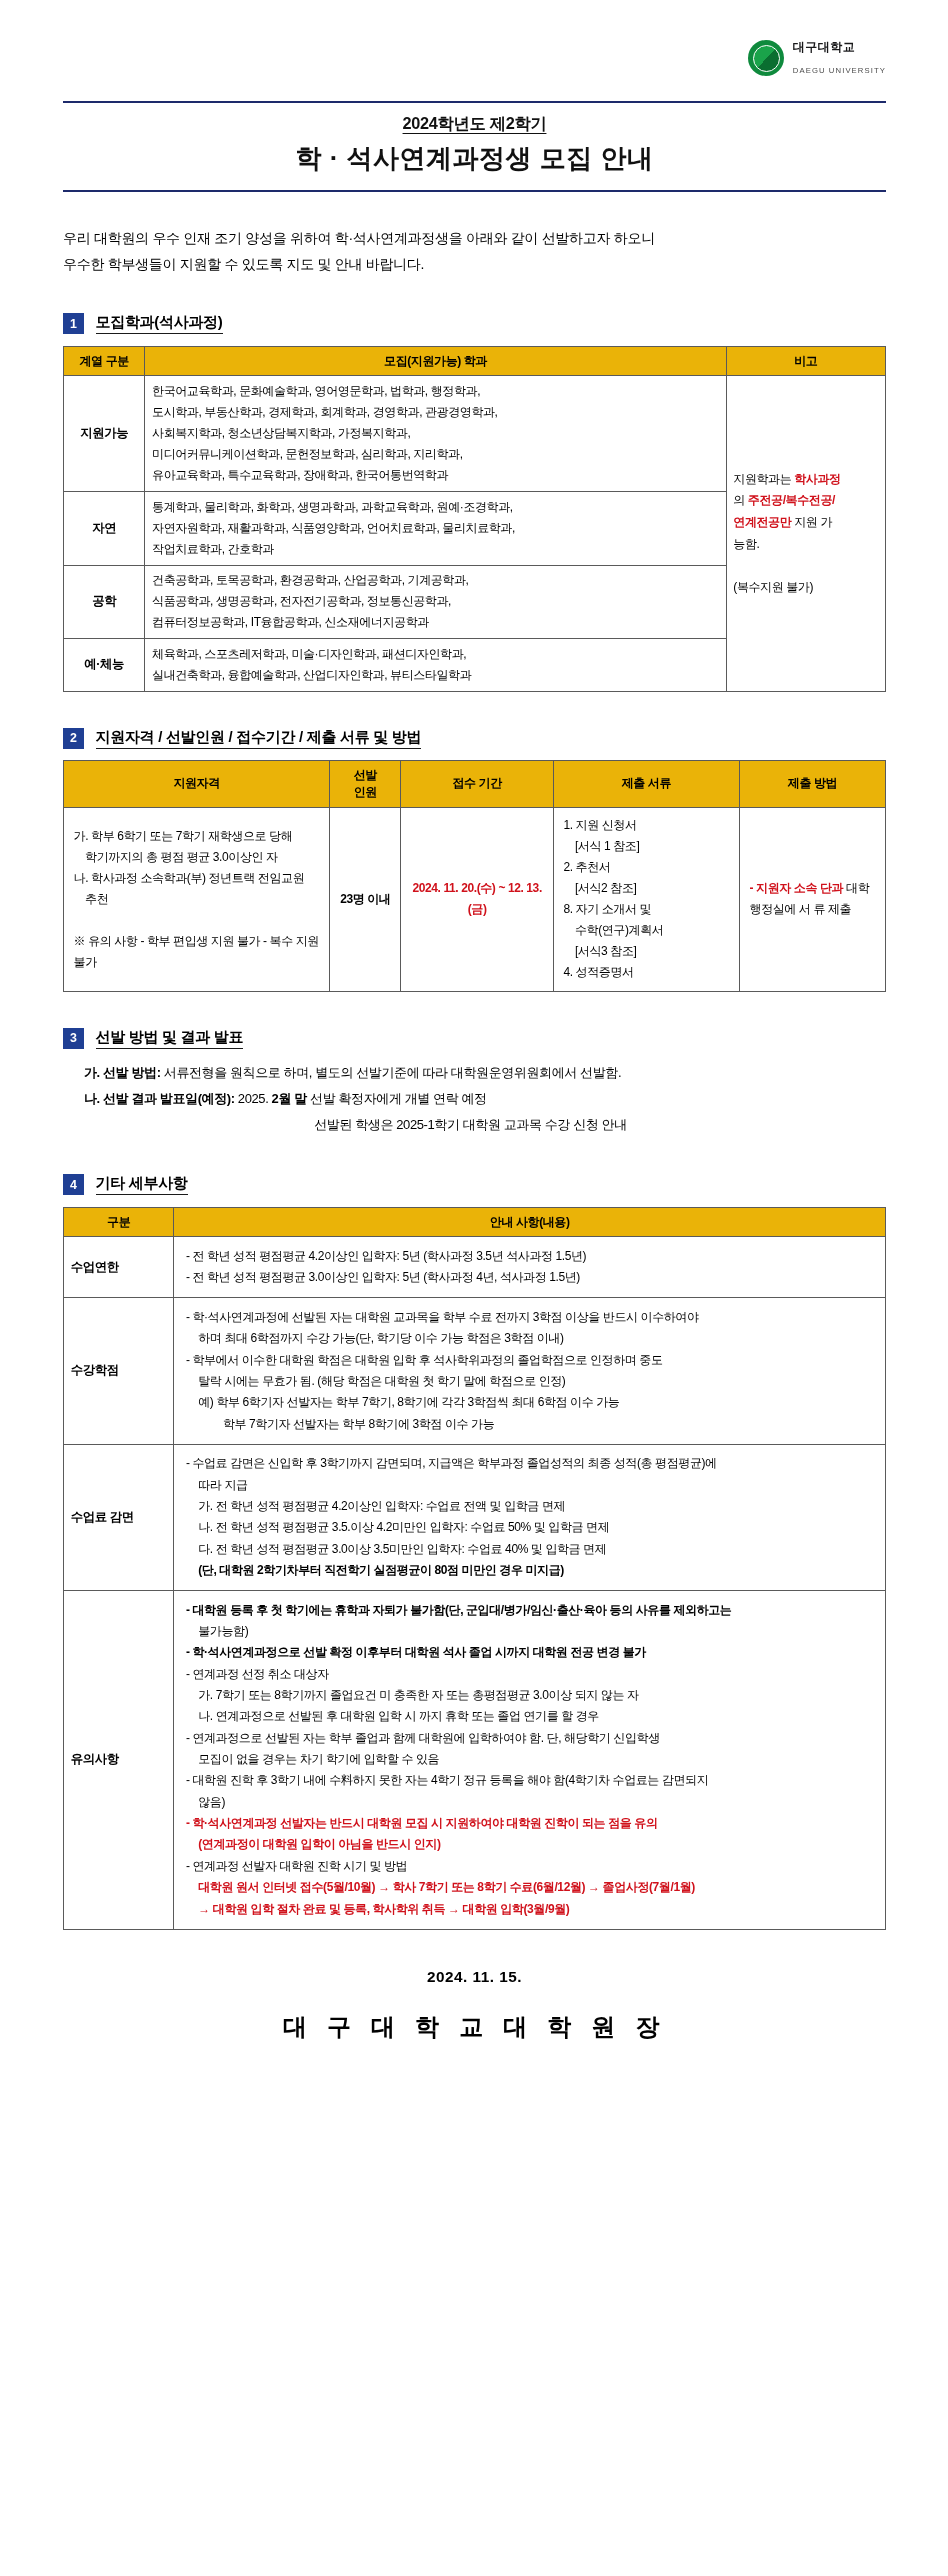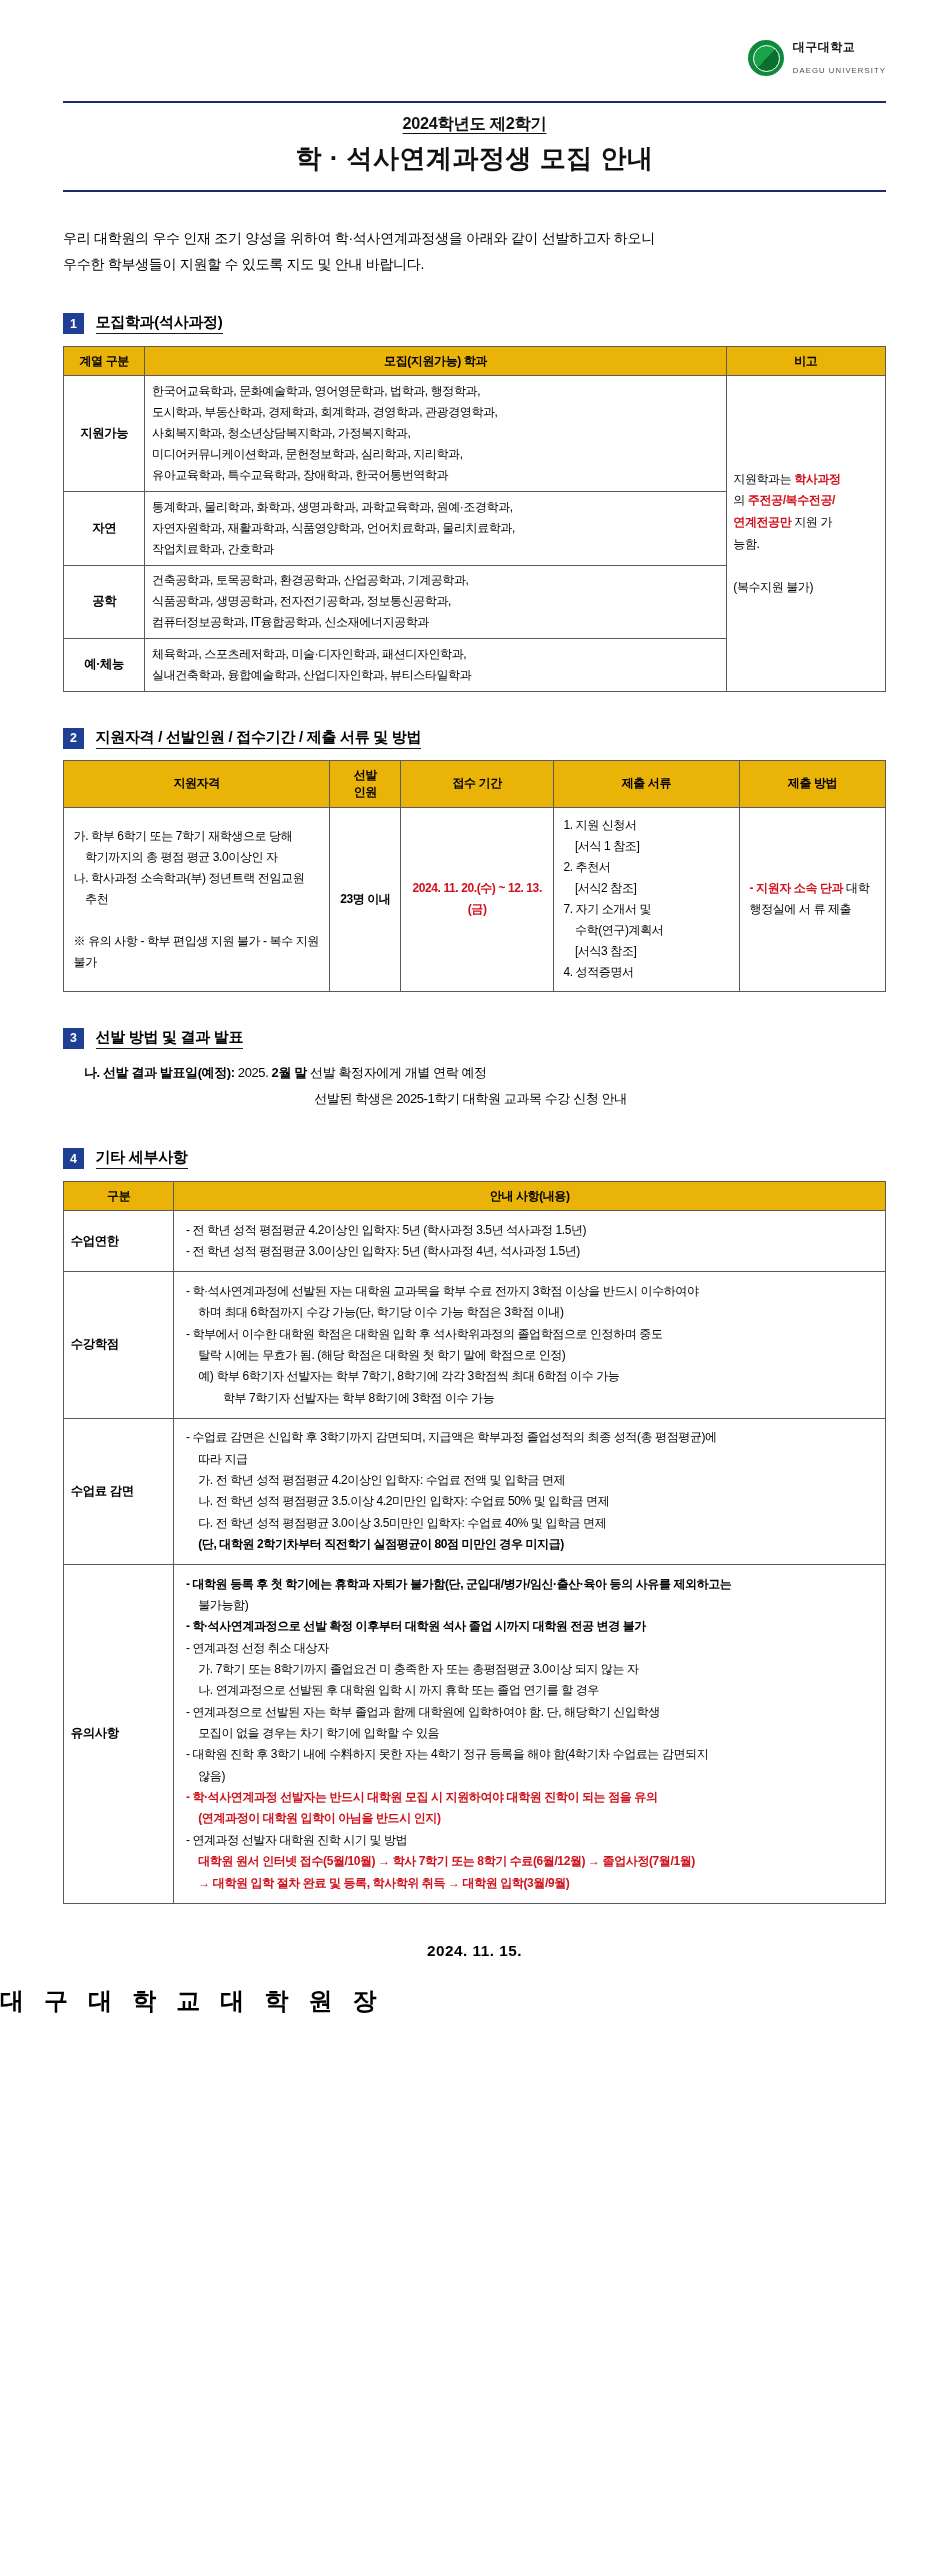--- a/index.html
+++ b/index.html
@@ -193,21 +193,21 @@
   .pl36 { padding-left: 37px; display: block; }
   
   .date-line {
     text-align: center;
     margin-top: 38px;
     font-size: 15.3px;
     font-weight: bold;
     letter-spacing: 0.5px;
   }
   .signature {
-    text-align: left;
+    text-align: center;
     margin-top: 25px;
     margin-bottom: 74px;
     font-size: 24px;
     font-weight: bold;
     letter-spacing: 6.7px;
   }
 </style>
 </head>
 <body>
 
@@ -323,40 +323,43 @@
         </td>
         <td class="c-period">
           <span class="ln red">2024. 11. 20.(수)</span>
           <span class="ln red">~ 12. 13.(금)</span>
         </td>
         <td class="c-docs">
           <span class="ln">1. 지원 신청서</span>
           <span class="indent-sub">[서식 1 참조]</span>
           <span class="ln">2. 추천서</span>
           <span class="indent-sub">[서식2 참조]</span>
-          <span class="ln">7. 자기 소개서 및</span>
+          <span class="ln">8. 자기 소개서 및</span>
           <span class="indent-sub">수학(연구)계획서</span>
           <span class="indent-sub">[서식3 참조]</span>
           <span class="ln">4. 성적증명서</span>
         </td>
         <td class="c-method">
           <span class="ln red">- 지원자 소속 단과</span>
           <span class="ln">대학 행정실에 서</span>
           <span class="ln">류 제출</span>
         </td>
       </tr>
     </tbody>
   </table>
 
   <div class="sec-head">
     <div class="sec-num">3</div>
     <div class="sec-title">선발 방법 및 결과 발표</div>
   </div>
 
   <div class="sec3">
+    <div>
+      <b>가. 선발 방법:</b><span> 서류전형을 원칙으로 하며, 별도의 선발기준에 따라 대학원운영위원회에서 선발함.</span>
+    </div>
     <div>
       <b>나. 선발 결과 발표일(예정):</b><span> 2025. </span><b>2월 말</b><span> 선발 확정자에게 개별 연락 예정</span>
     </div>
     <div class="center-line">선발된 학생은 2025-1학기 대학원 교과목 수강 신청 안내</div>
   </div>
 
   <div class="sec-head">
     <div class="sec-num">4</div>
     <div class="sec-title">기타 세부사항</div>
   </div>

